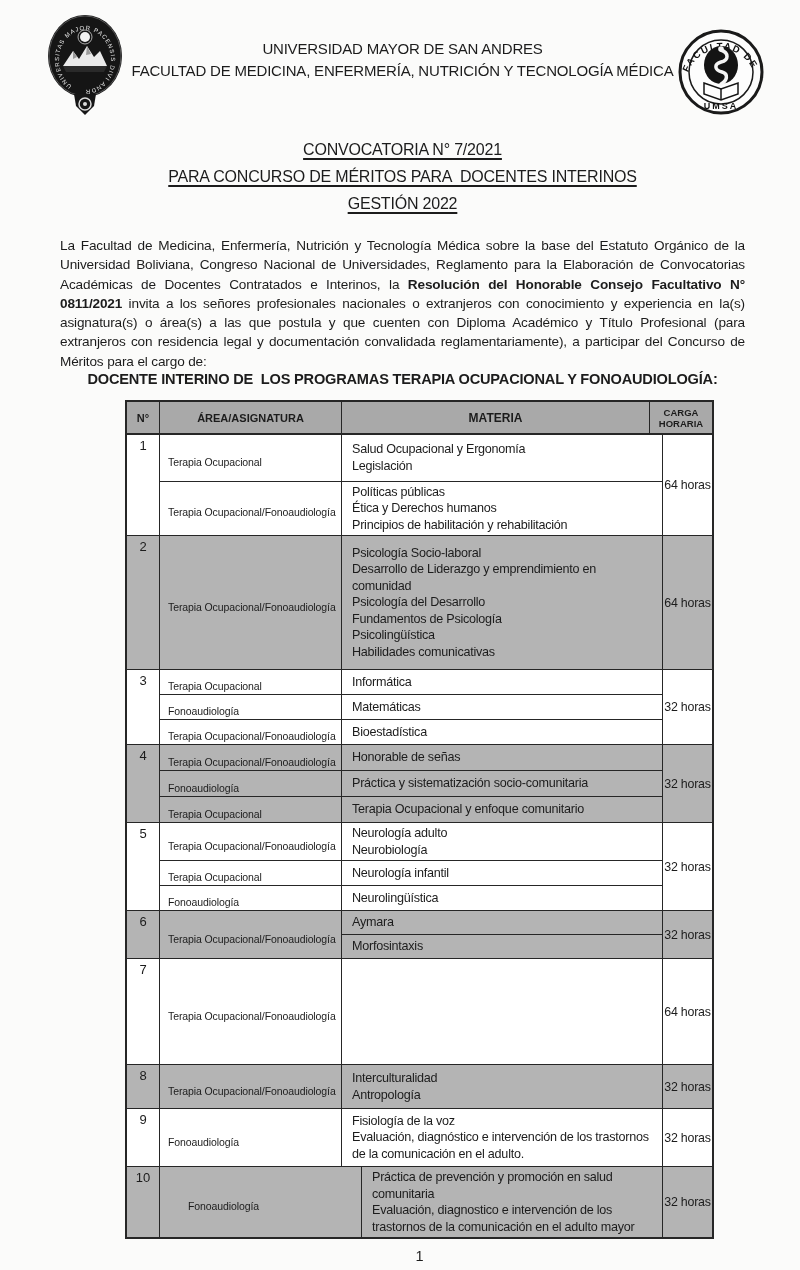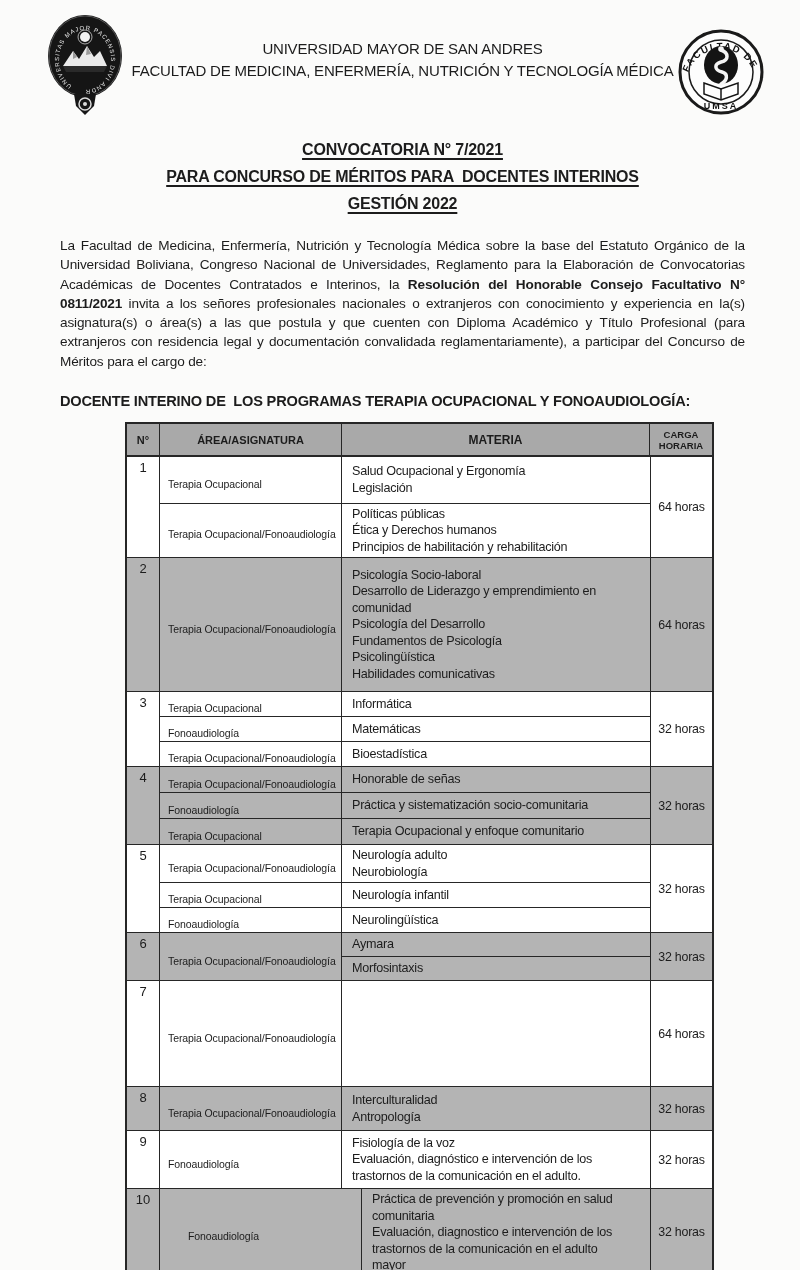--- a/index.html
+++ b/index.html
@@ -20,32 +20,32 @@
   }
   .page{position:absolute;inset:0;padding:14px 55px 0 60px}
 
   
   .doc-header{position:relative;height:112px}
   .logo-left{position:absolute;left:-16px;top:0}
   .logo-right{position:absolute;right:-20px;top:14px}
   .header-text{text-align:center;padding-top:24px;font-size:15px;line-height:22px;letter-spacing:-0.2px}
 
   
-  .title-block{text-align:center;margin-top:10px;font-weight:bold;font-size:16px}
+  .title-block{text-align:center;margin-top:10px;font-weight:normal;font-size:16px}
   .title-line{
     display:block;line-height:27px;white-space:pre-wrap;
     text-decoration:underline;text-decoration-thickness:1.5px;text-underline-offset:3px;
     letter-spacing:-0.2px;
   }
 
   
   .intro{margin-top:19px;font-size:13.6px;line-height:19.3px;text-align:justify;letter-spacing:-0.15px}
 
   .position-heading{
-    margin-top:22px;text-align:left;font-weight:bold;font-size:14.6px;
+    text-align:center;font-weight:bold;font-size:14.6px;
     letter-spacing:-0.2px;white-space:pre-wrap;
   }
 
   
   .table-wrap{margin-top:13px;margin-left:65px;width:589px;border:2px solid var(--border)}
   .thead{display:flex;background:var(--hdr);border-bottom:2px solid var(--border);height:33px;font-weight:bold}
   .hcell{display:flex;align-items:center;justify-content:center;text-align:center}
   .h-num{width:33px;font-size:11px;border-right:1px solid var(--border)}
   .h-area{width:182px;font-size:11px;border-right:1px solid var(--border)}
   .h-materia{flex:1;font-size:12px;border-right:1px solid var(--border)}
@@ -61,21 +61,21 @@
   .c-area{
     width:182px;border-right:1px solid var(--border);
     display:flex;align-items:center;padding:10px 4px 2px 8px;font-size:10.5px;letter-spacing:-0.1px;
   }
   .c-materia{
     flex:1;display:flex;flex-direction:column;justify-content:center;
     padding:2px 6px 2px 10px;font-size:12.6px;letter-spacing:-0.25px;
   }
   .materia-line{line-height:16.5px}
   .c-carga{
-    width:62px;border-left:1px solid var(--border);
+    width:50px;border-left:1px solid var(--border);
     display:flex;align-items:center;justify-content:center;font-size:12.4px;letter-spacing:-0.2px;
   }
   
   .group.mdiv .c-materia{padding:0;justify-content:stretch}
   .group.mdiv .materia-line{flex:1;display:flex;align-items:center;padding-left:10px}
   .group.mdiv .materia-line + .materia-line{border-top:1px solid var(--border)}
 
   .page-number{width:589px;margin-left:65px;text-align:center;margin-top:9px;font-size:14.5px}
 </style>
 </head>

